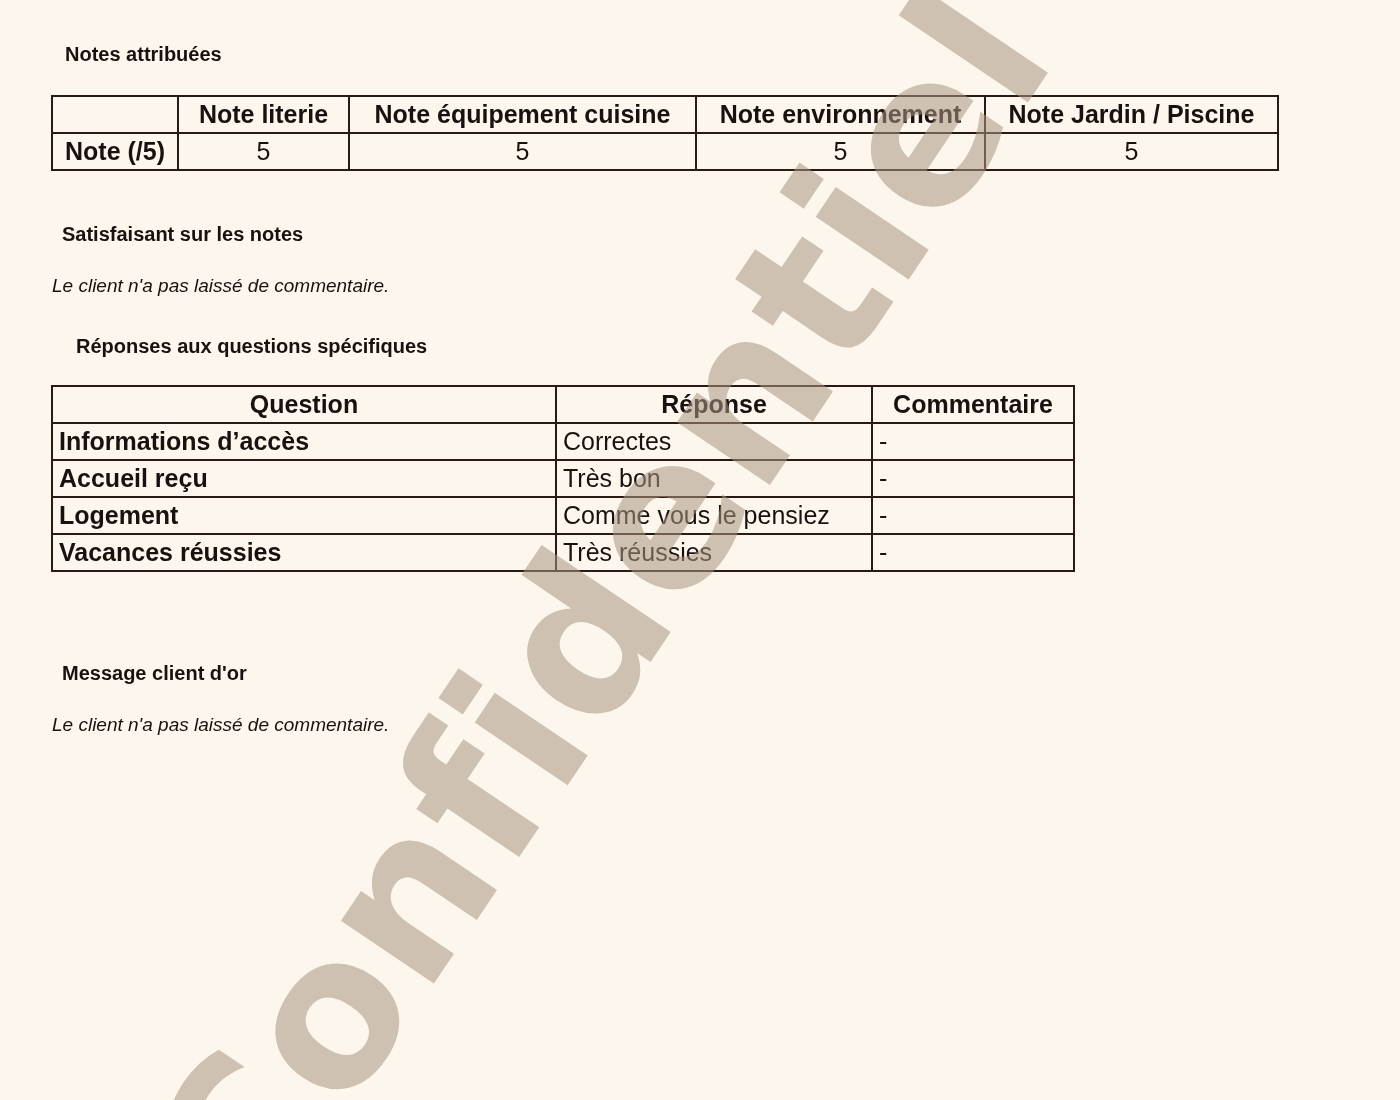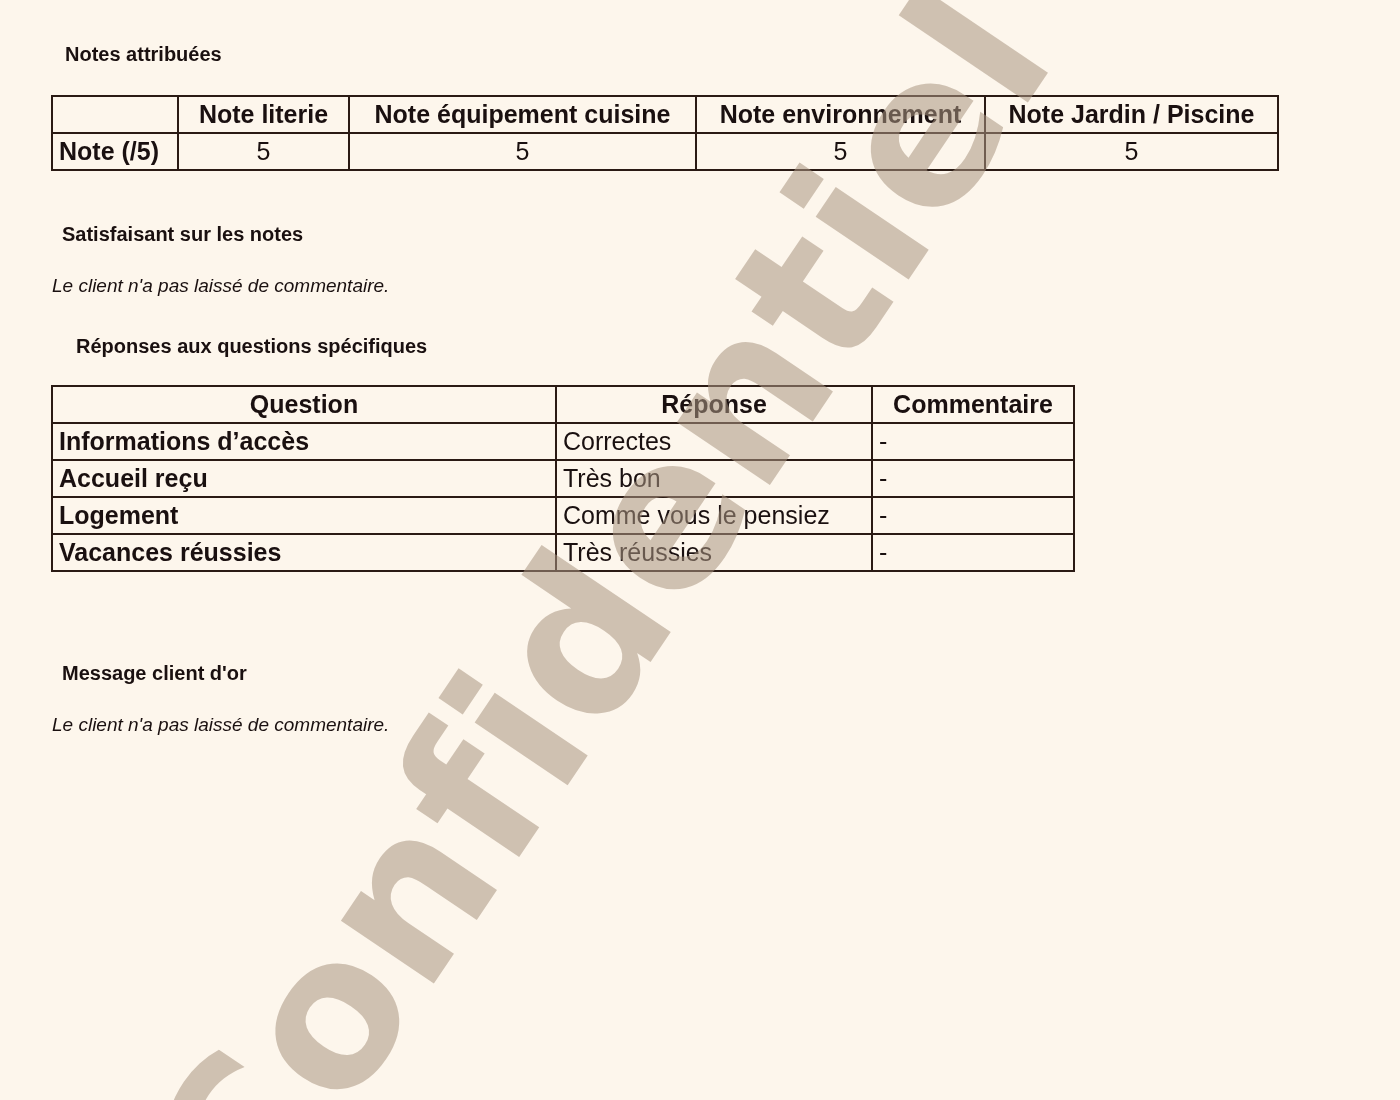--- a/index.html
+++ b/index.html
@@ -38,21 +38,21 @@
       border: 2px solid #2a1a14;
       padding: 0 6px;
       height: 35px;
       line-height: 33px;
       white-space: nowrap;
     }
     th { font-weight: bold; }
     #ratings-table { left: 51px; top: 95px; }
     #ratings-table td.val { text-align: center; font-weight: normal; }
     #ratings-table th { text-align: center; }
-    #ratings-table td.rowhead { font-weight: bold; text-align: left; }
+    #ratings-table td.rowhead { font-weight: bold; text-align: center; }
     #questions-table { left: 51px; top: 385px; }
     #questions-table th { text-align: center; }
     #questions-table td.q { font-weight: bold; text-align: left; }
     #questions-table td.a { text-align: left; }
     #questions-table td.c { text-align: left; }
 
     .watermark {
       position: absolute;
       left: 600px;
       top: 610px;

